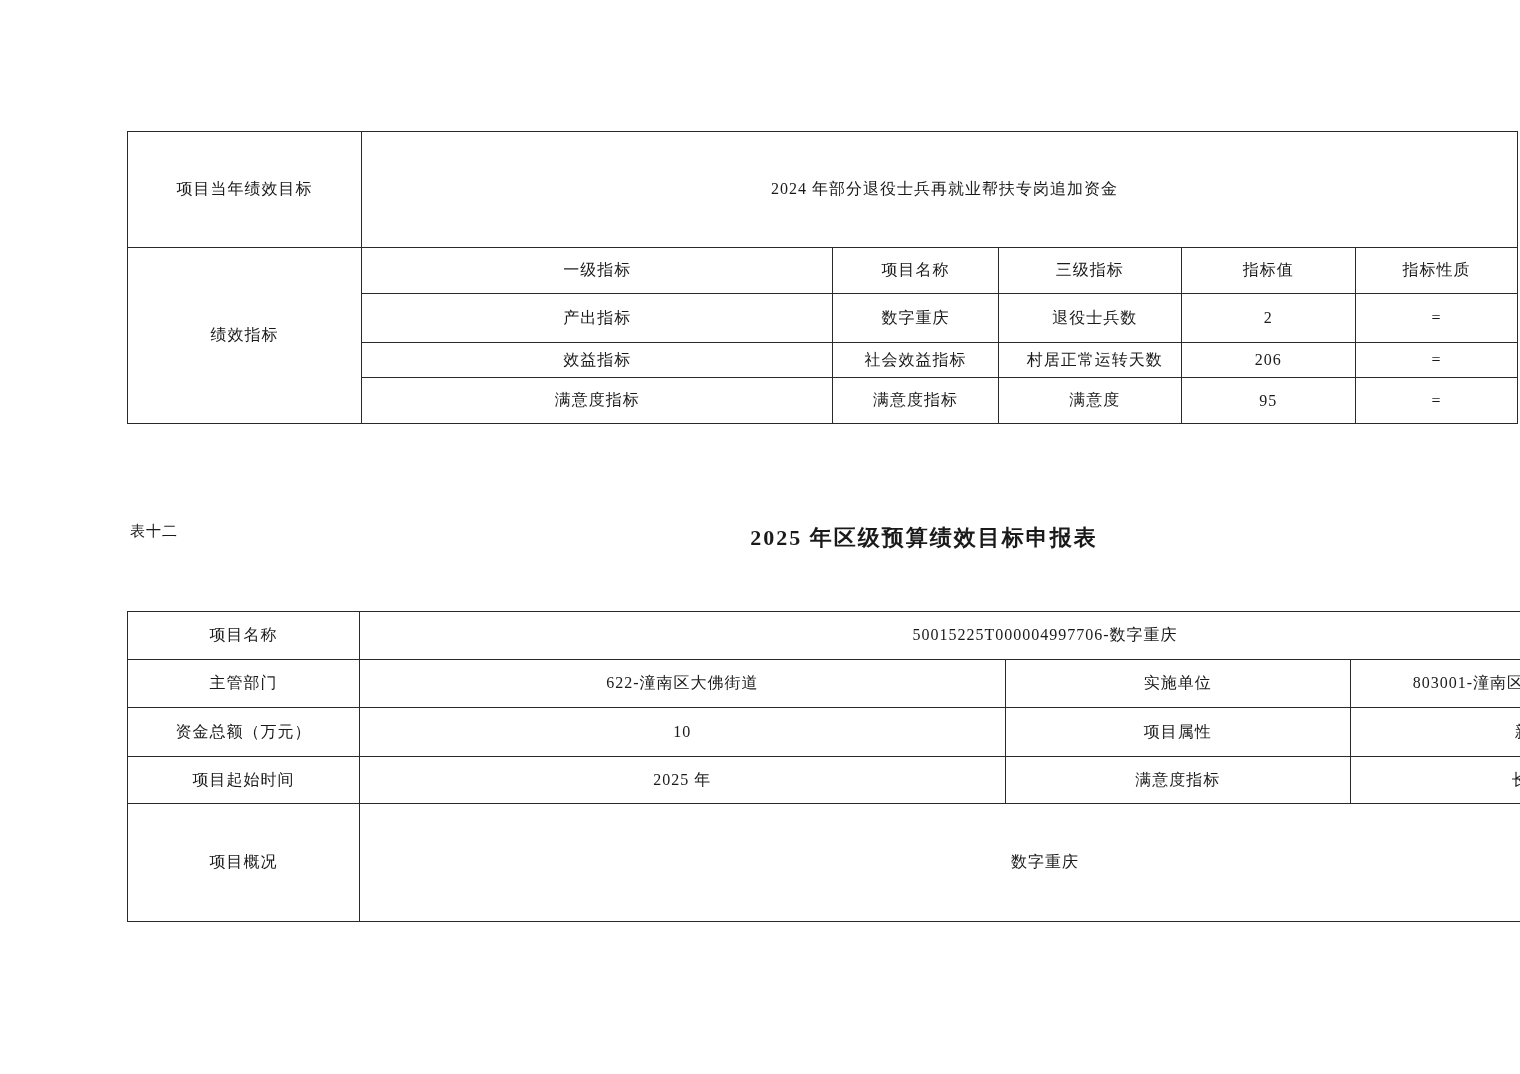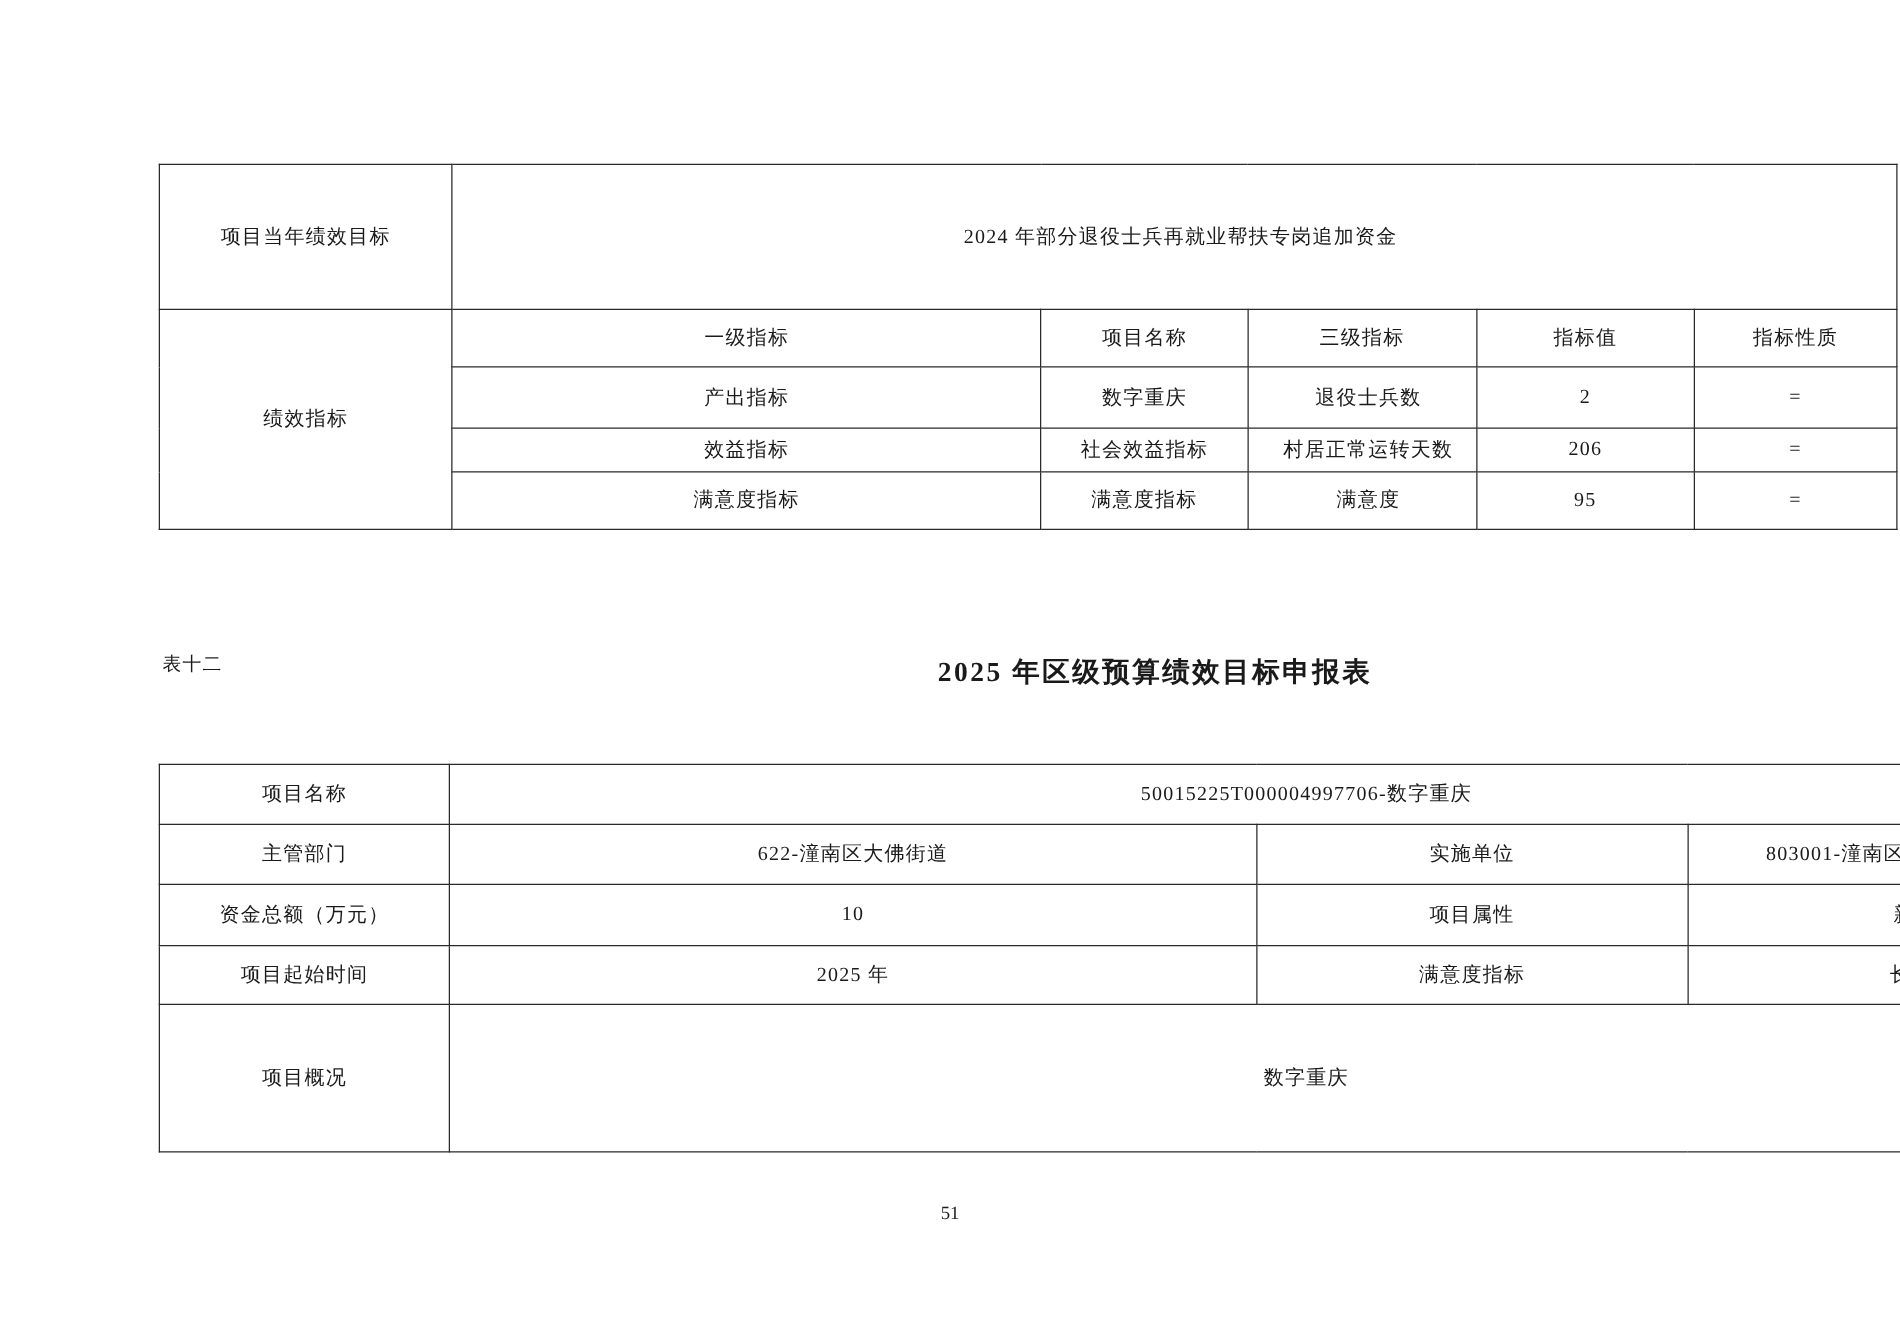--- a/index.html
+++ b/index.html
@@ -150,15 +150,14 @@
       <td>满意度指标</td>
       <td class="end-cell">长</td>
     </tr>
     <tr style="height:118px">
       <td>项目概况</td>
       <td colspan="3" class="cell-left">数字重庆</td>
     </tr>
   </tbody>
     </table>
 
-  <div id="page-number">51</div>
 
 </div>
 
 </body></html>

